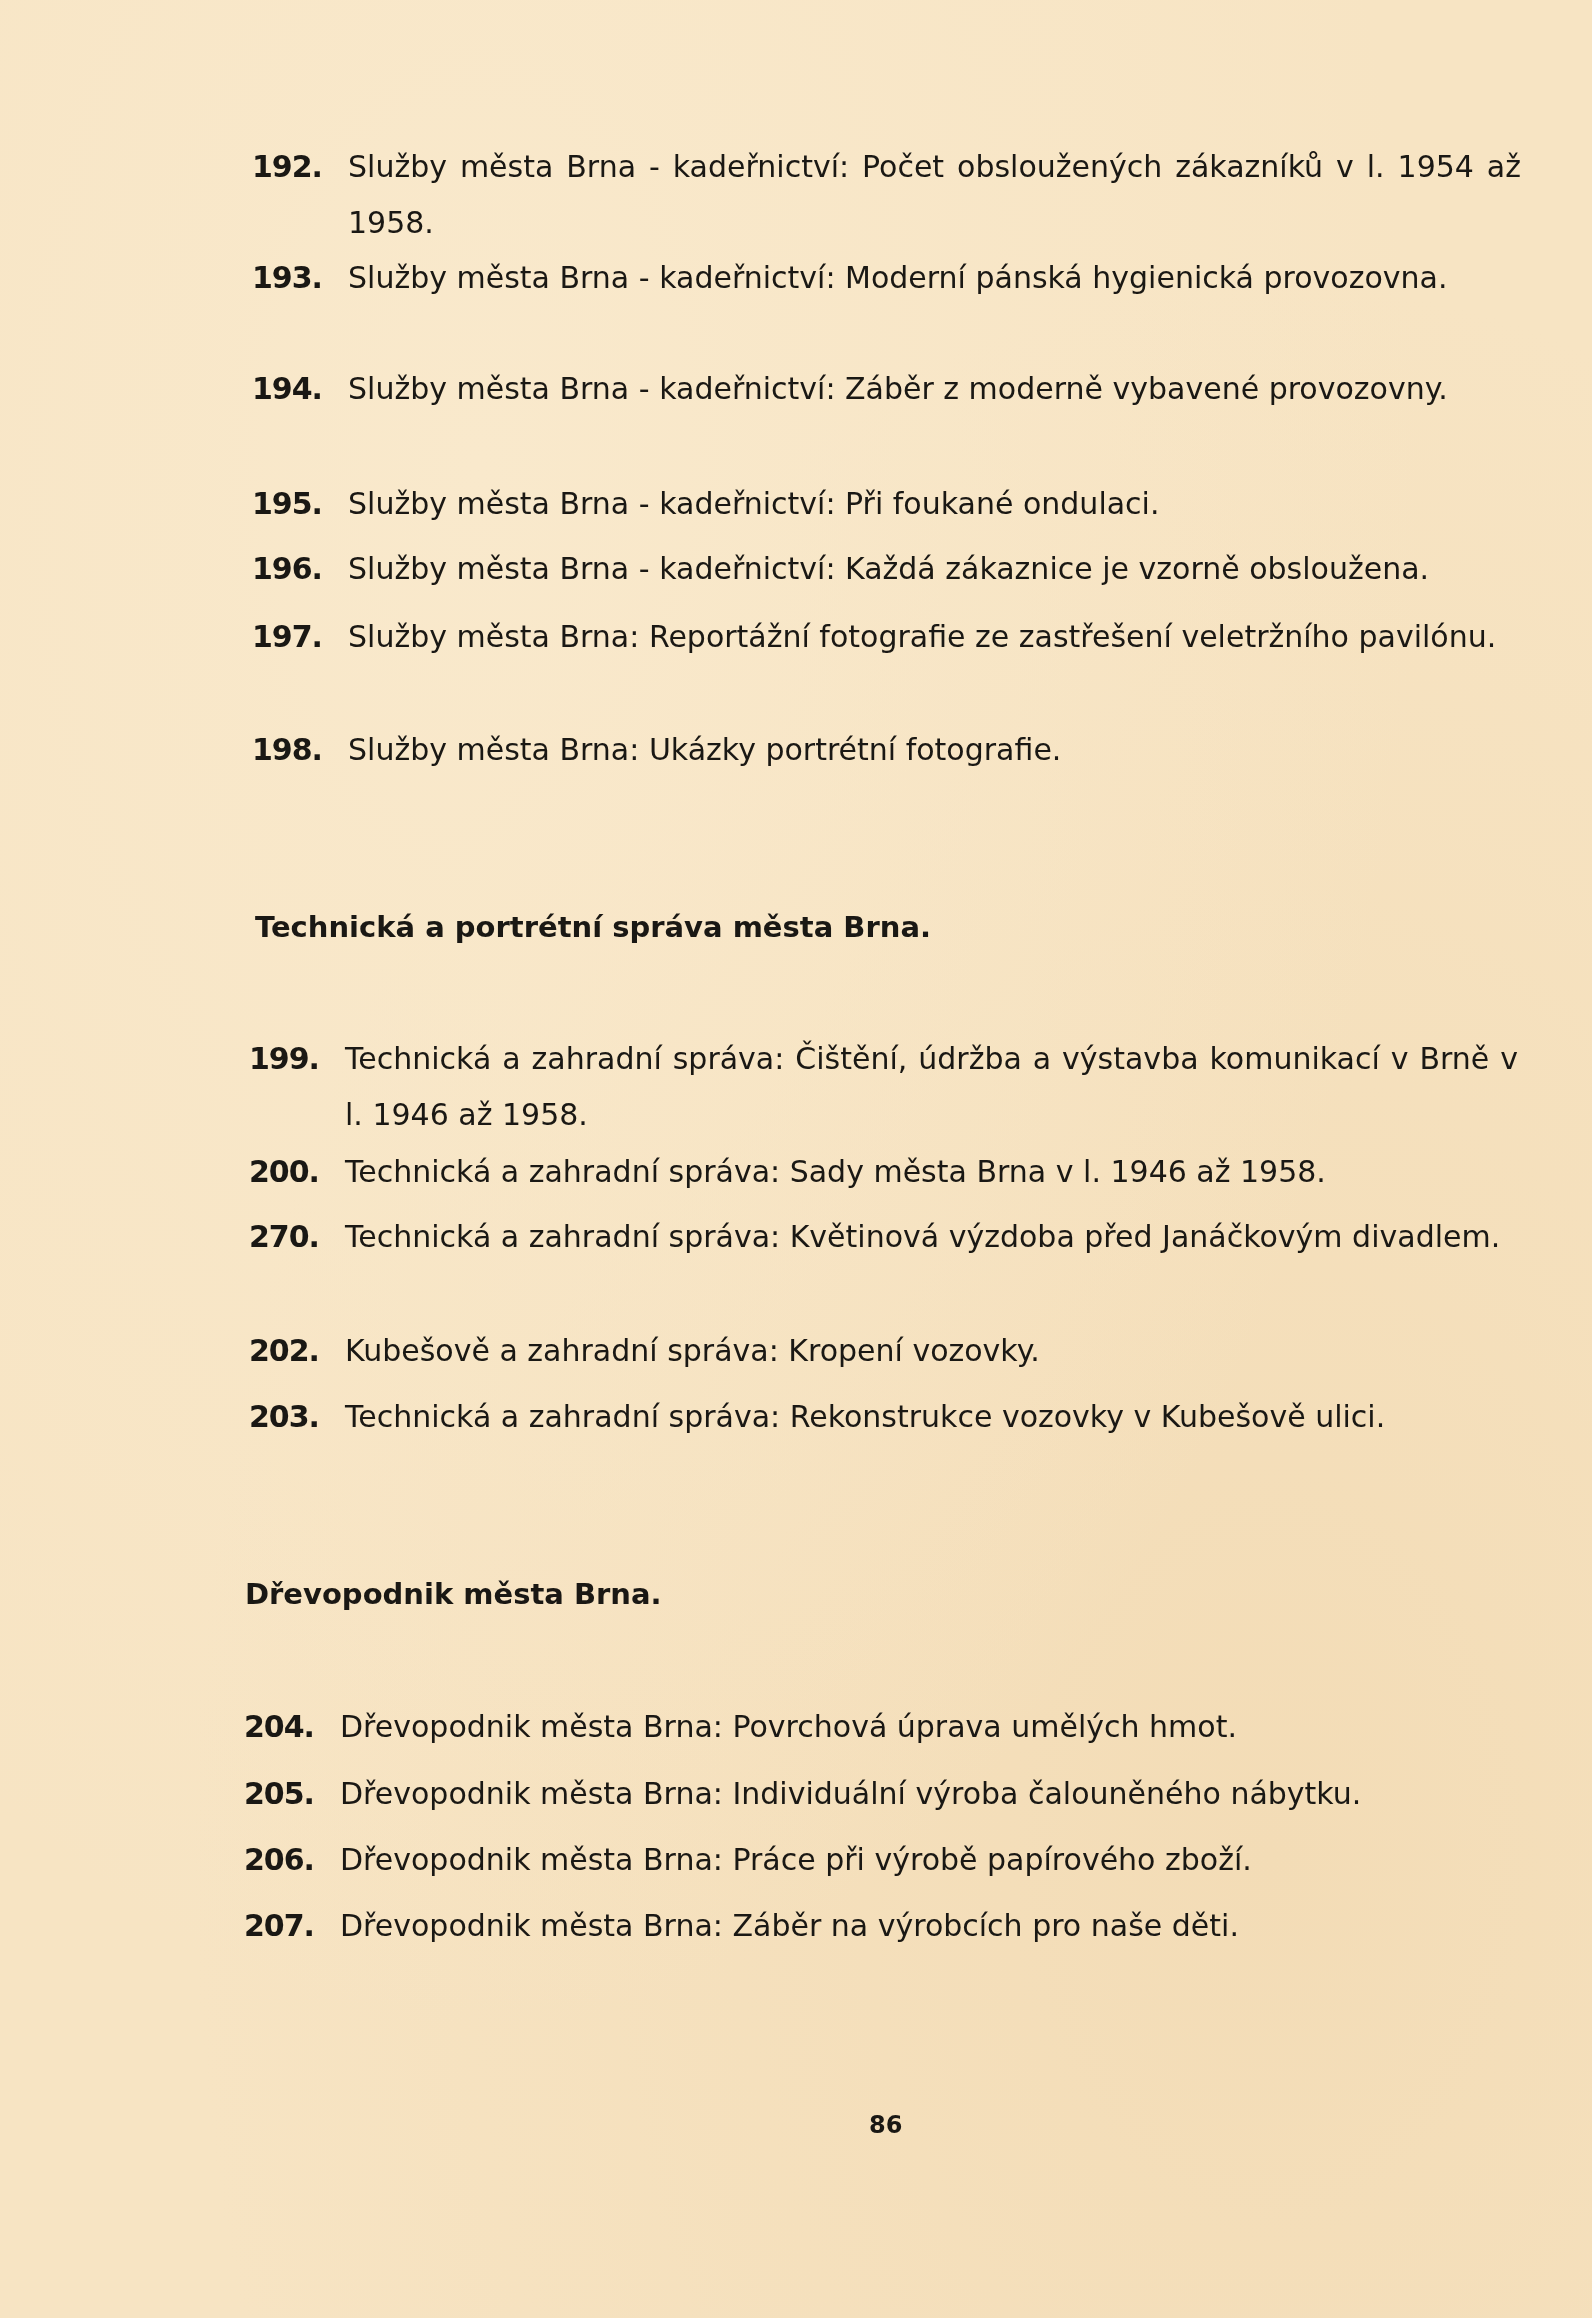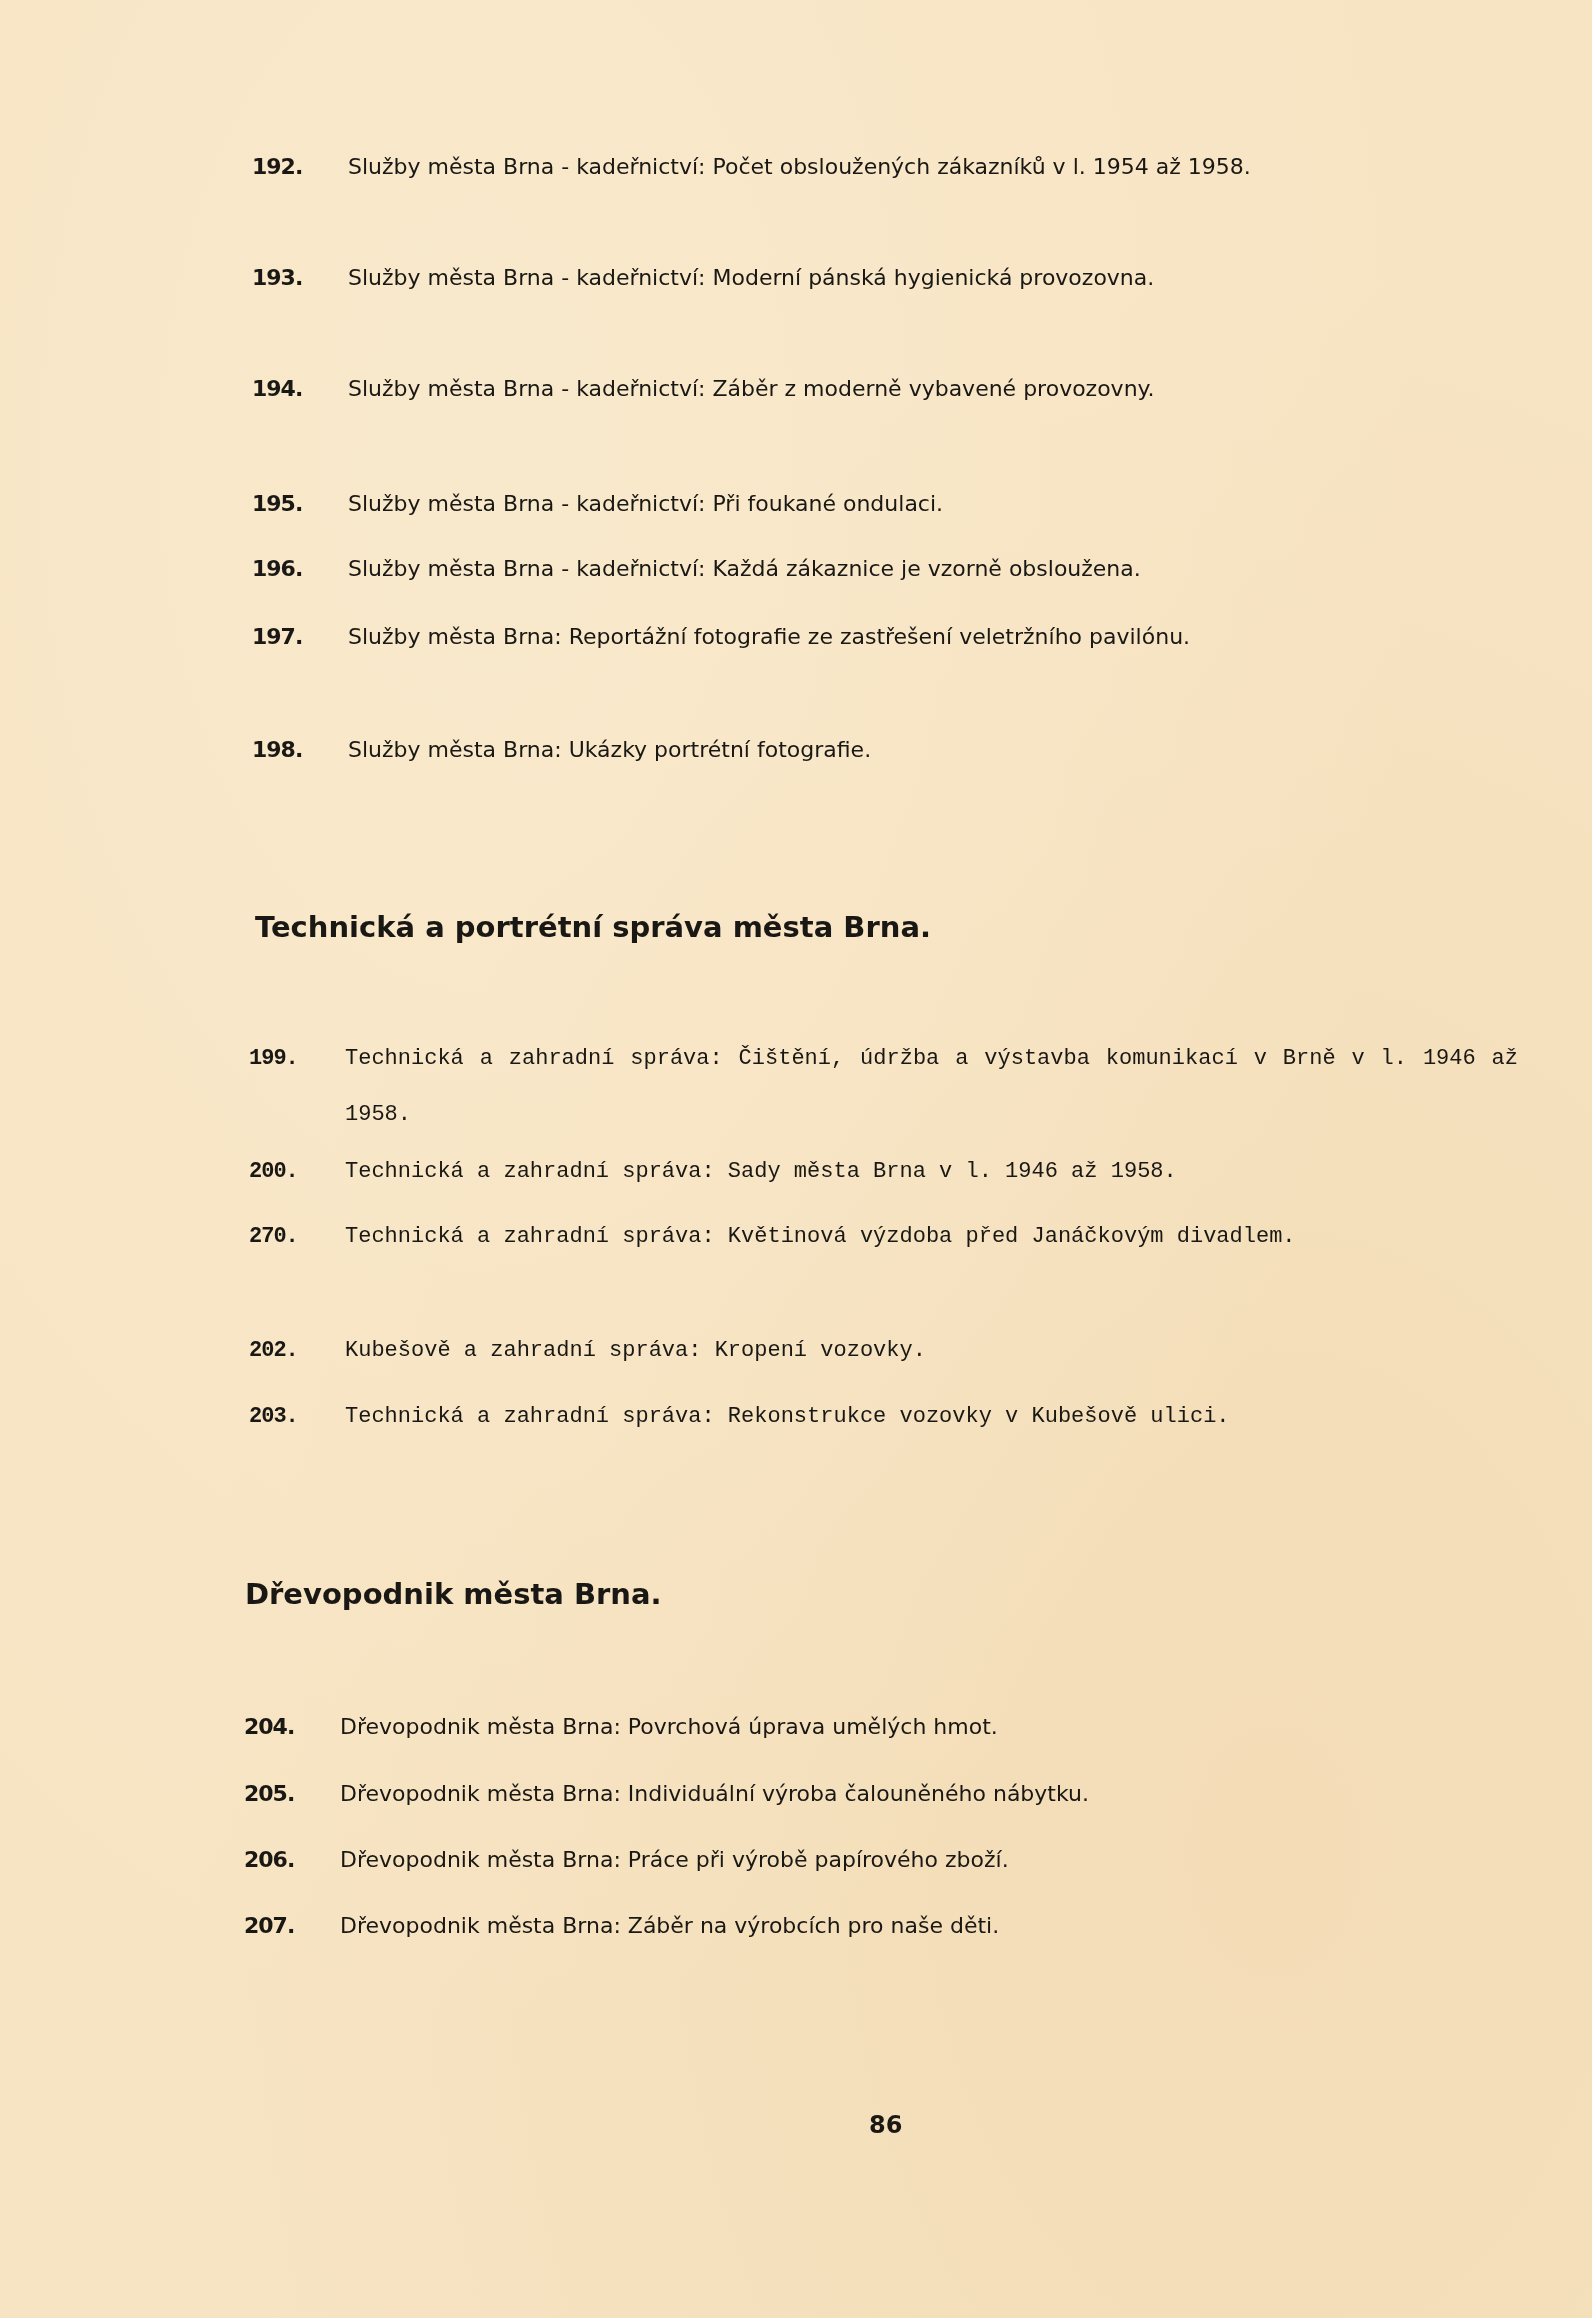--- a/index.html
+++ b/index.html
@@ -4,24 +4,24 @@
 <style>
   html, body { margin:0; padding:0; }
   body {
     width:1592px; height:2318px; position:relative; overflow:hidden;
     background:#f7e4c3;
     background-image: radial-gradient(ellipse at 30% 20%, #f9e9cc 0%, transparent 60%),
                       radial-gradient(ellipse at 80% 80%, #f3dcb6 0%, transparent 60%);
     font-family: "DejaVu Sans", sans-serif;
     color:#1a1814;
   }
-  .item { position:absolute; left:252px; width:1269px; font-size:22px; line-height:56px; }
+  .item { position:absolute; left:252px; width:1269px; font-size:30px; line-height:56px; }
   .item .num { position:absolute; left:0; top:0; font-weight:bold; letter-spacing:-1px; }
   .item .text { display:block; margin-left:96px; text-align:justify; }
-  .item.s2 { left:249px;font-family:Liberation Mono, monospace; }
+  .item.s2 { left:249px; }
   .item.s3 { left:244px; }
   .heading { position:absolute; font-size:29px; font-weight:bold; }
   .pagenum { position:absolute; left:869px; top:2111px; font-size:24px; font-weight:bold; }
 </style>
 </head>
 <body>
 
 <div class="item" style="top:139px">
   <span class="num">192.</span>
   <span class="text">Služby města Brna - kadeřnictví: Počet obsloužených zákazníků v l. 1954 až 1958.</span>

